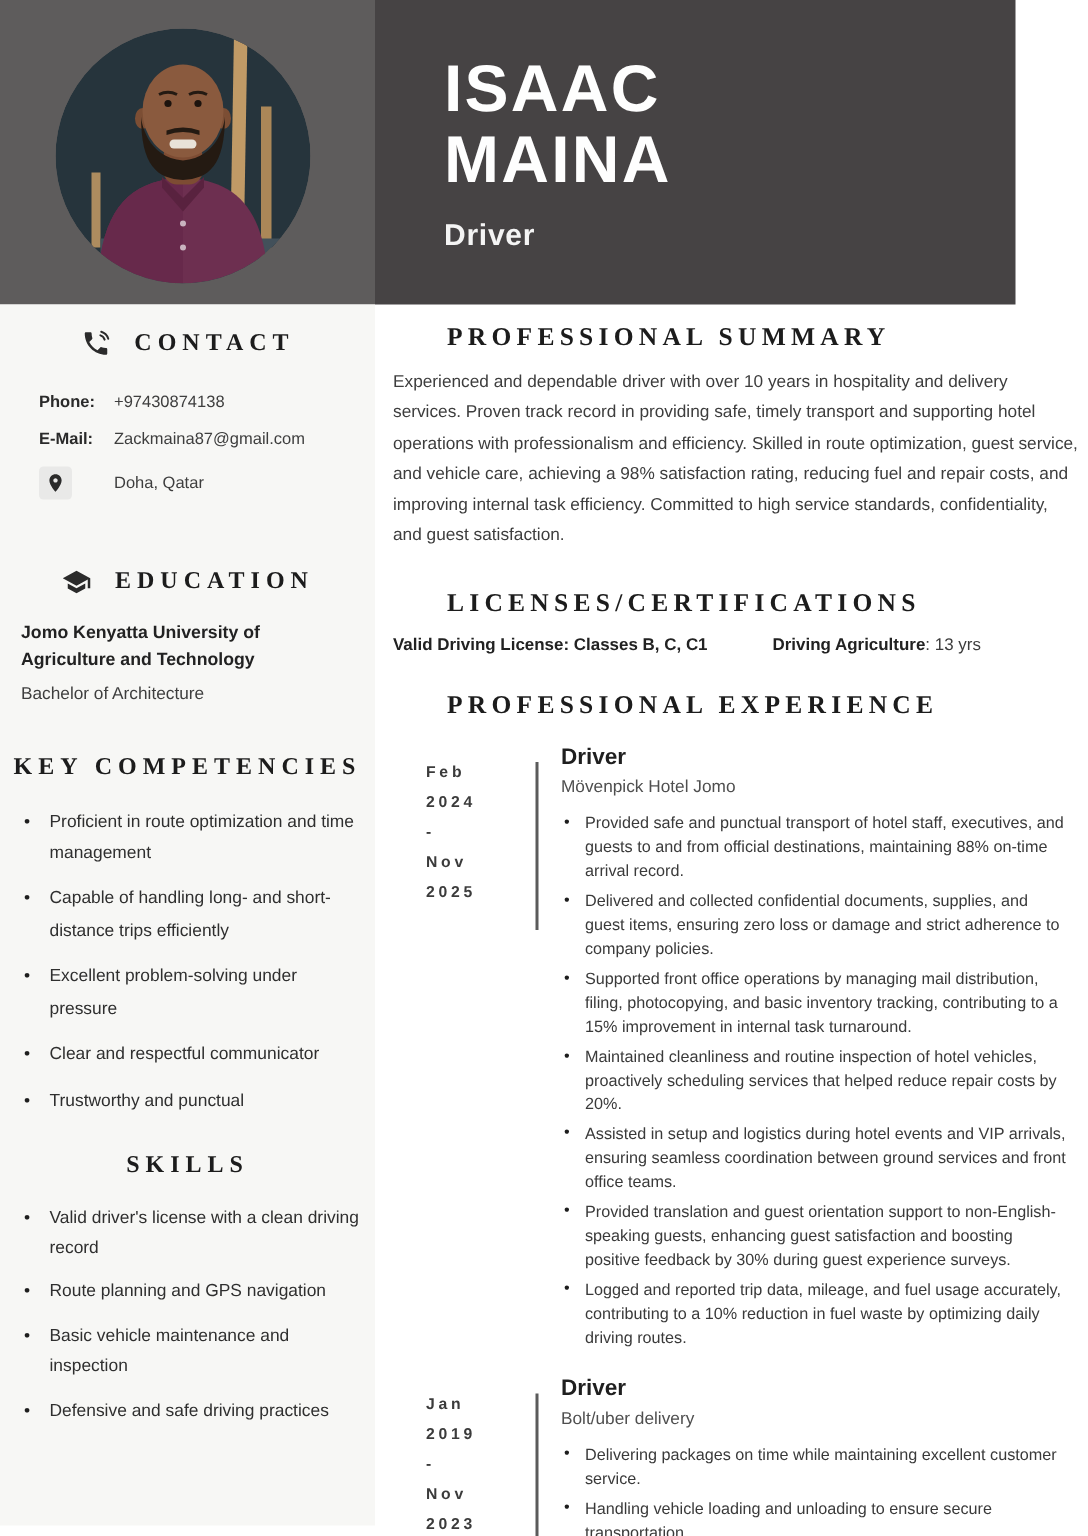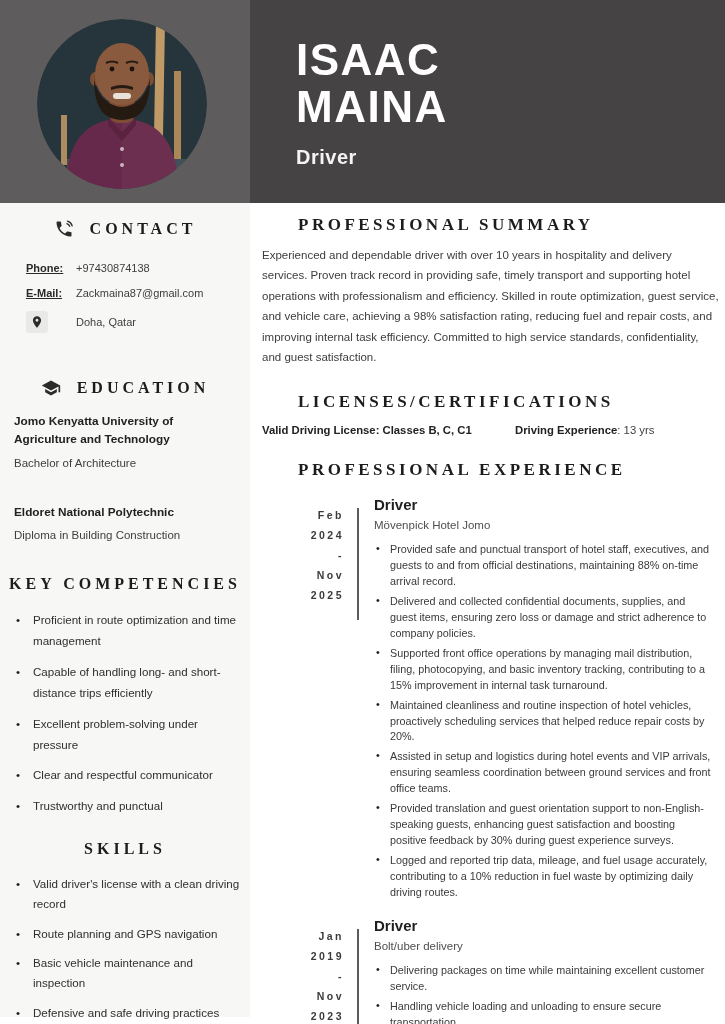--- a/index.html
+++ b/index.html
@@ -3,33 +3,33 @@
 <meta charset="utf-8">
 <style>
   * { margin:0; padding:0; box-sizing:border-box; }
   html,body { background:#ffffff; }
   body { font-family:"Liberation Sans", sans-serif; }
   .page { position:relative; width:725px; height:1024px; background:#ffffff; overflow:hidden; margin:0 auto; }
 
   
   .photo-block { position:absolute; left:0; top:0; width:250px; height:203px; background:#5e5c5c; }
   .photo-wrap  { position:absolute; left:37px; top:19px; width:170px; height:170px; border-radius:50%; overflow:hidden; }
-  .header-block{ position:absolute; left:250px; top:0; width:475px; height:203px; background:#464344; color:#fff; padding:36px 0 8px 46px; }
+  .header-block{ position:absolute; left:250px; top:0; width:427px; height:203px; background:#464344; color:#fff; padding:36px 0 8px 46px; }
   .name-line   { font-size:44px; font-weight:800; letter-spacing:1.5px; line-height:1.07; color:#fefefe; }
   .role-line   { font-size:20px; font-weight:600; letter-spacing:0.5px; margin-top:16px; color:#f4f4f4; }
 
   
   .sidebar { position:absolute; left:0; top:203px; width:250px; height:814px; background:#f7f7f5; padding-top:16px; color:#333; }
   .side-head { font-family:"Liberation Serif", serif; font-weight:700; font-size:16px; letter-spacing:4px; color:#1c1c1c; text-align:center; }
   .side-head-row { display:flex; align-items:center; justify-content:center; gap:16px; }
   .icon-dark { width:20px; height:20px; fill:#2b2b2b; flex:0 0 auto; }
 
   .contact-rows { margin:16px 0 0 26px; }
   .contact-row  { display:flex; align-items:center; min-height:25px; font-size:11px; }
-  .contact-label{ width:50px; font-weight:700; color:#2a2a2a;text-decoration:underline; }
+  .contact-label{ width:50px; font-weight:700; color:#2a2a2a; }
   .contact-value{ color:#3e3e3e; }
   .loc-chip { width:22px; height:22px; background:#e9e9e8; border-radius:3px; display:flex; align-items:center; justify-content:center; margin-right:28px; }
   .loc-chip svg { width:14px; height:14px; fill:#2b2b2b; }
   .contact-row.loc { margin-top:4px; }
   .contact-row.loc .contact-value { margin-left:0; }
 
   .edu-section { margin-top:44px; }
   .edu-entries { margin:14px 14px 0 14px; }
   .edu-school  { font-size:11.8px; font-weight:700; color:#222; line-height:1.55; }
   .edu-degree  { font-size:11.5px; color:#3e3e3e; margin-top:8px; }
@@ -48,21 +48,21 @@
   .summary-text { margin-top:10px; font-size:11.5px; line-height:1.78; color:#3d3d3d; width:458px; }
 
   .lic-section { margin-top:24px; }
   .lic-row { display:flex; margin-top:12px; font-size:11.3px; }
   .lic-license { font-weight:700; color:#222; width:253px; }
   .lic-exp-label { font-weight:700; color:#222; }
   .lic-exp-value { color:#3d3d3d; }
 
   .exp-section { margin-top:24px; }
   .exp-entry { position:relative; margin-top:16px; min-height:120px; }
-  .date-col { position:absolute; left:22px; top:10px; width:60px; text-align:right; }
+  .date-col { position:absolute; left:22px; top:10px; width:60px; text-align:left; }
   .date-line { font-size:10.5px; font-weight:600; letter-spacing:2.5px; color:#3b3b3b; line-height:1.9; }
   .vline { position:absolute; left:95px; top:12px; width:2px; height:112px; background:#5b5b5b; }
   .entry-content { margin-left:112px; }
   .entry-title { font-size:15px; font-weight:700; color:#1f1f1f; }
   .entry-company { font-size:11.5px; color:#4f4f4f; margin-top:6px; }
   .entry-bullets { list-style:none; margin-top:11px; }
   .entry-bullets li { position:relative; padding-left:16px; font-size:10.8px; line-height:1.48; color:#3a3a3a; margin-bottom:4px; }
   .entry-bullets li::before { content:"•"; position:absolute; left:2px; top:-1px; color:#1d1d1d; }
 </style>
 </head>
@@ -147,24 +147,20 @@
         <svg class="icon-dark" viewBox="0 0 24 24">
           <path d="M5 13.18v4L12 21l7-3.82v-4L12 17l-7-3.82zM12 3L1 9l11 6 9-4.91V17h2V9L12 3z"></path>
         </svg>
         <span class="side-head">EDUCATION</span>
       </div>
       <div class="edu-entries">
         <div class="edu-entry">
           <div class="edu-school">Jomo Kenyatta University of Agriculture and Technology</div>
           <div class="edu-degree">Bachelor of Architecture</div>
         </div>
-        <div class="edu-entry">
-          <div class="edu-school">Eldoret National Polytechnic</div>
-          <div class="edu-degree">Diploma in Building Construction</div>
-        </div>
       </div>
     </div>
 
     <div class="comp-section">
       <div class="side-head">KEY COMPETENCIES</div>
       <ul class="side-list">
         <li>Proficient in route optimization and time management</li>
         <li>Capable of handling long- and short-distance trips efficiently</li>
         <li>Excellent problem-solving under pressure</li>
         <li>Clear and respectful communicator</li>
@@ -190,21 +186,21 @@
     <div class="summary-section">
       <div class="main-head">PROFESSIONAL SUMMARY</div>
       <p class="summary-text">Experienced and dependable driver with over 10 years in hospitality and delivery services. Proven track record in providing safe, timely transport and supporting hotel operations with professionalism and efficiency. Skilled in route optimization, guest service, and vehicle care, achieving a 98% satisfaction rating, reducing fuel and repair costs, and improving internal task efficiency. Committed to high service standards, confidentiality, and guest satisfaction.</p>
     </div>
 
     <div class="lic-section">
       <div class="main-head">LICENSES/CERTIFICATIONS</div>
       <div class="lic-row">
         <span class="lic-license">Valid Driving License: Classes B, C, C1</span>
         <span>
-          <span class="lic-exp-label">Driving Experience</span><span class="lic-exp-value">: 13 yrs</span>
+          <span class="lic-exp-label">Driving Agriculture</span><span class="lic-exp-value">: 13 yrs</span>
         </span>
       </div>
     </div>
 
     <div class="exp-section">
       <div class="main-head">PROFESSIONAL EXPERIENCE</div>
 
       <div class="exp-entry">
         <div class="date-col">
           <div class="date-line">Feb</div>

